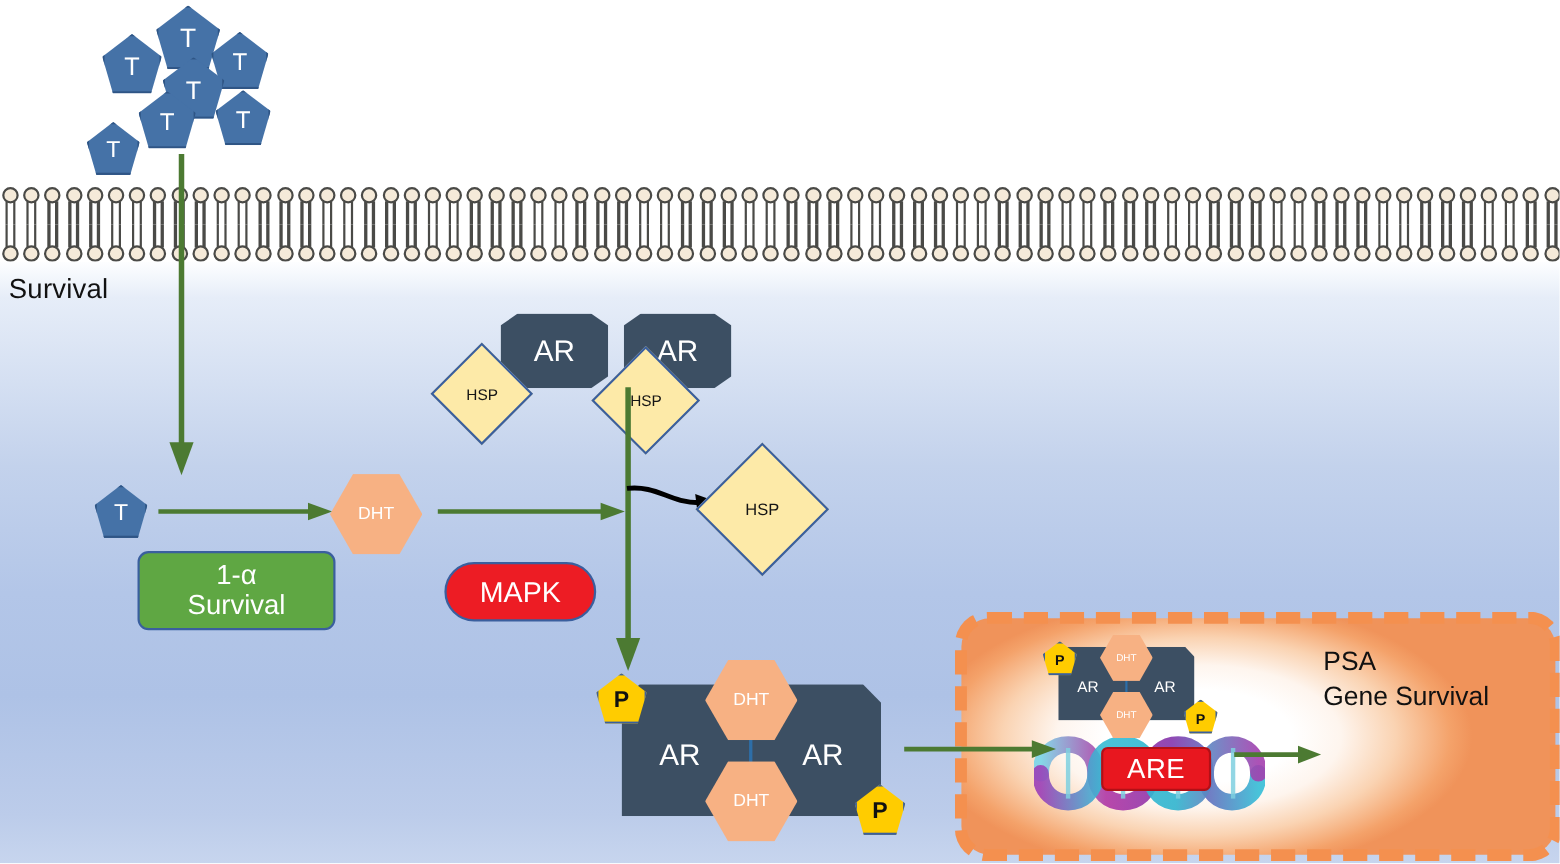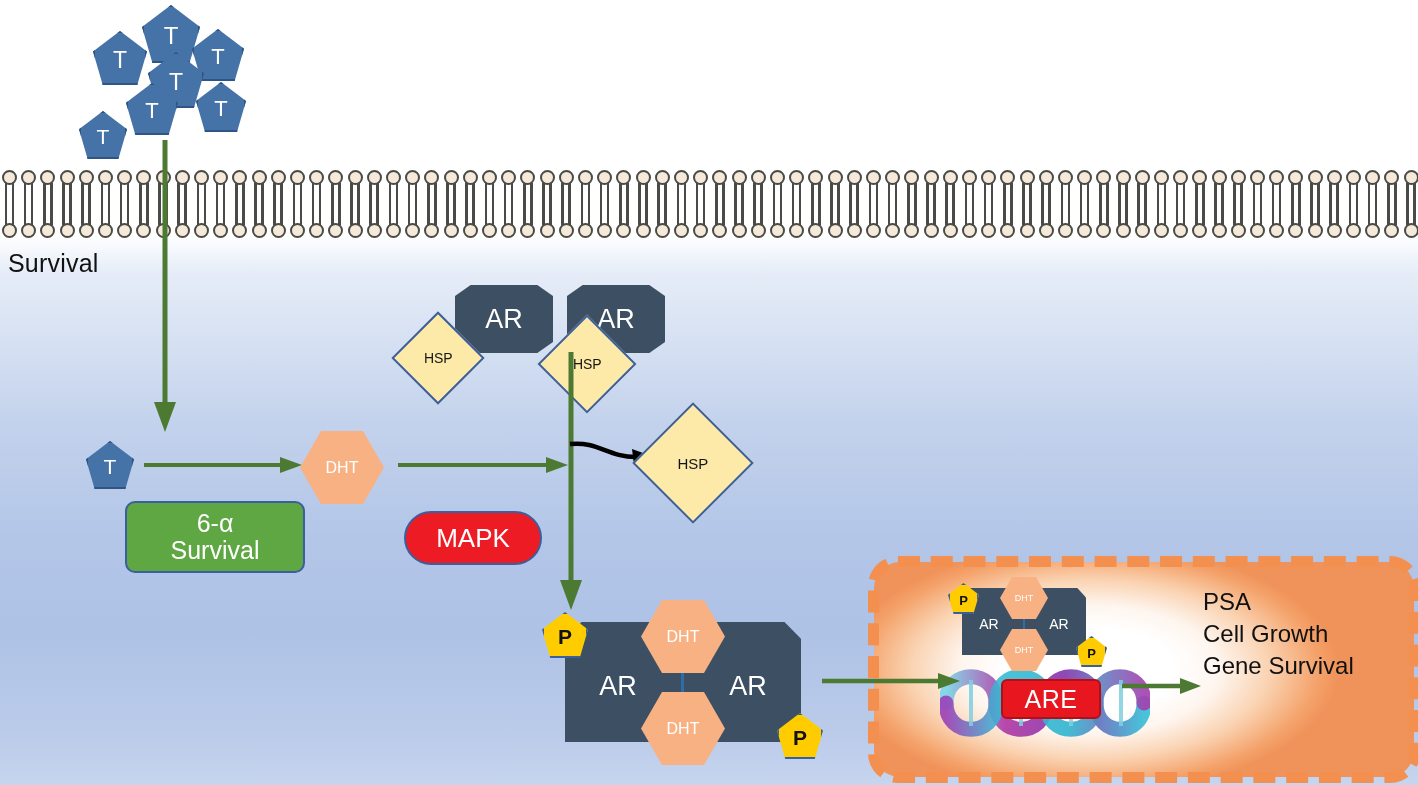--- a/index.html
+++ b/index.html
@@ -935,21 +935,21 @@
   <div class="pent-T" style="left:86px;top:441px;width:44px;height:44px;font-size:21px;">
     <span>T</span>
     </div>
 
   <svg class="arrow-svg" style="left:144px;top:455px;width:160px;height:20px;" viewBox="0 0 160 20">
     <line x1="0" y1="10" x2="142" y2="10" stroke="#4c7a32" stroke-width="4"></line>
     <polygon points="158,10 136,2 136,18" fill="#4c7a32"></polygon>
   </svg>
 
   <div class="pill pill-reductase" style="left:125px;top:501px;width:176px;height:68px;font-size:25px;flex-direction:column;">
-    <span>6-α</span>
+    <span>1-α</span>
     <span>Survival</span>
   </div>
 
   <div class="hexagon" style="left:300px;top:431px;width:84px;height:73px;font-size:16px;">
     <span>DHT</span>
     </div>
 
   <svg class="arrow-svg" style="left:398px;top:455px;width:172px;height:20px;" viewBox="0 0 172 20">
     <line x1="0" y1="10" x2="154" y2="10" stroke="#4c7a32" stroke-width="4"></line>
     <polygon points="170,10 148,2 148,18" fill="#4c7a32"></polygon>
@@ -1068,17 +1068,16 @@
     <span>ARE</span>
     </div>
 
   <svg class="arrow-svg" style="left:1122px;top:676px;width:80px;height:20px;z-index:7;" viewBox="0 0 80 20">
     <line x1="0" y1="10" x2="62" y2="10" stroke="#4c7a32" stroke-width="4.5"></line>
     <polygon points="79,10 58,2 58,18" fill="#4c7a32"></polygon>
   </svg>
 
   <div class="gene-text">
     <div>PSA</div>
-    <div>Cell Growth</div>
     <div>Gene Survival</div>
   </div>
 
 </div>
 
 </body></html>

